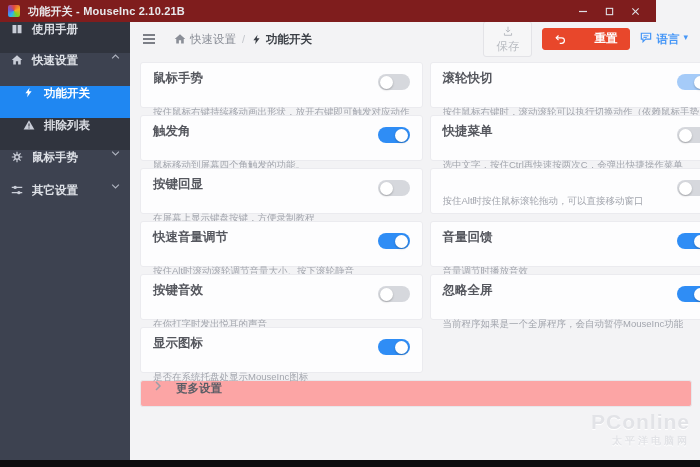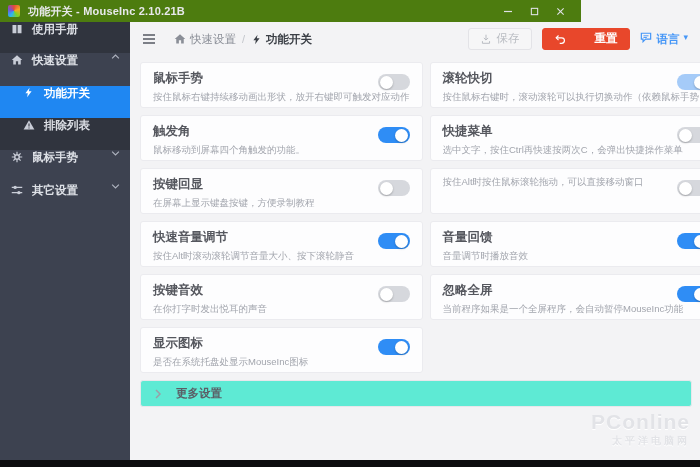--- a/index.html
+++ b/index.html
@@ -3,22 +3,22 @@
 <meta charset="utf-8">
 <style>
   * { margin:0; padding:0; box-sizing:border-box; }
   html,body { width:700px; height:467px; overflow:hidden; }
   body {
     font-family:"Liberation Sans","DejaVu Sans",sans-serif;
     background:#f3f3f5; position:relative; cursor:default;
   }
   
   .titlebar {
-    position:absolute; top:0; left:0; width:581px; height:22px;
-    background:#4d7c0f; display:flex; align-items:center; padding:0 8px;
+    position:absolute; top:0; left:0; width:656px; height:22px;
+    background:#7f1d1d; display:flex; align-items:center; padding:0 8px;
     color:#e8e9ec; z-index:30;
   }
   .app-logo {
     width:12px; height:12px; border-radius:2px; margin-right:8px;
     background:conic-gradient(#e5493a, #f5a623, #7ed321, #29b6f6, #7b52d1, #e5493a);
   }
   .titlebar-title { font-size:11px; font-weight:bold; letter-spacing:.2px; }
   .win-controls { margin-left:auto; display:flex; align-items:center; }
   .win-btn { width:26px; height:22px; display:flex; align-items:center; justify-content:center; color:#dfe1e6; }
   .win-btn svg { display:block; }
@@ -49,51 +49,51 @@
   .crumb { display:flex; align-items:center; gap:4px; font-size:11.5px; color:#8a8e97; }
   .crumb .c-icon { display:flex; color:#8a8e97; }
   .crumb.current { color:#3c4047; font-weight:bold; }
   .crumb.current .c-icon { color:#3c4047; }
   .crumb-sep { color:#c3c6cc; font-size:11px; }
   .header-actions { margin-left:auto; display:flex; align-items:center; gap:10px; }
   .btn {
     display:flex; align-items:center; gap:5px; font-size:11.5px;
     border-radius:3px; padding:4px 12px; line-height:1;
   }
-  .btn-save { background:#f6f6f7; border:1px solid #e3e3e7; color:#b9bcc2; }
+  .btn-save { background:#f6f6f7; border:1px solid #e3e3e7; color:#b9bcc2;flex-direction:column; }
   .btn-reset { background:#e8472b; border:1px solid #e8472b; color:#fff; font-weight:bold;gap:28px; }
   .lang-link { display:flex; align-items:flex-start; gap:4px; color:#4596f7; font-size:11.5px; font-weight:bold; }
   .lang-caret { font-size:9px; color:#4596f7; }
   
   .settings-grid {
     padding:6px 8px 0 10px;
     display:grid; grid-template-columns:1fr 1fr; gap:7px;
   }
   .card {
     background:#fdfdfe; border:1px solid #ebebef; border-radius:3px;
     height:46px; padding:7px 12px 0 12px; position:relative;
   }
   .card-title { font-size:12.5px; font-weight:bold; color:#55575e; margin-bottom:4px; }
-  .card-desc { font-size:9.5px; color:#a2a5ad; white-space:nowrap; overflow:hidden; }
+  .card-desc { font-size:9.5px; color:#a2a5ad; white-space:nowrap; overflow:hidden;margin-top:19px; }
   .toggle {
     position:absolute; right:12px; top:11px; width:32px; height:16px;
     border-radius:8px; background:#d6d8dd;
   }
   .toggle .knob {
     position:absolute; top:1.5px; left:2px; width:13px; height:13px;
     border-radius:50%; background:#fff; box-shadow:0 1px 2px rgba(0,0,0,.25);
   }
   .toggle.on { background:#2f8df5; }
   .toggle.on-light { background:#a5cbf8; }
   .toggle.on .knob, .toggle.on-light .knob { left:17px; }
   
   .more-bar {
-    margin:7px 8px 0 10px; height:27px; background:#5eead4;
+    margin:7px 8px 0 10px; height:27px; background:#fca5a5;
     border:1px solid #e7e7eb; border-radius:3px;
-    display:flex; align-items:center; padding:0 13px; gap:14px;
+    display:flex; padding:0 13px; gap:14px;
   }
   .more-chev { color:#9a9ea6; display:flex; }
   .more-label { font-size:11.5px; font-weight:bold; color:#5b5e66; }
   
   .watermark { position:absolute; right:10px; bottom:12px; text-align:right; user-select:none; }
   .wm-1 { font-size:21px; font-weight:bold; color:#e2e3e7; text-shadow:0 1px 0 #fff; letter-spacing:1px; }
   .wm-2 { font-size:10px; font-weight:bold; color:#e2e3e7; text-shadow:0 1px 0 #fff; letter-spacing:3px; }
   .bottom-strip { position:absolute; left:0; bottom:0; width:700px; height:7px; background:#0c0c0e; z-index:40; }
 </style>
 </head>

